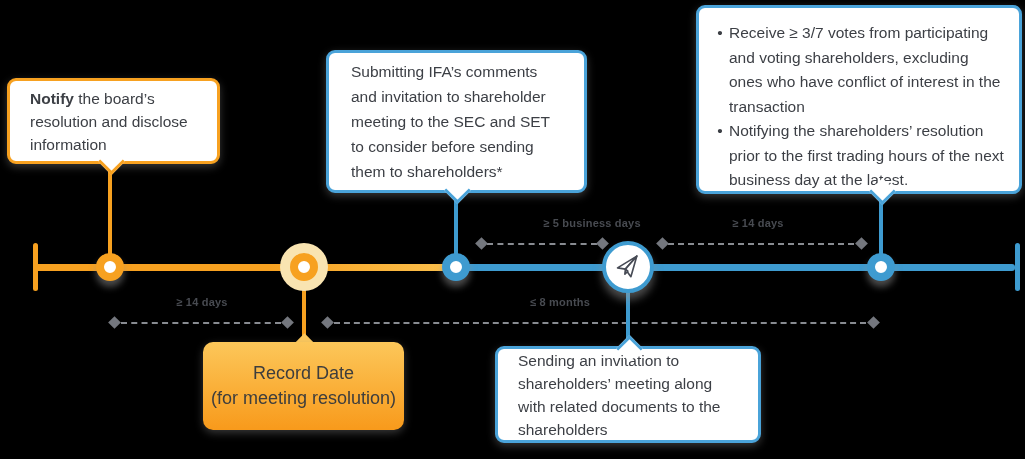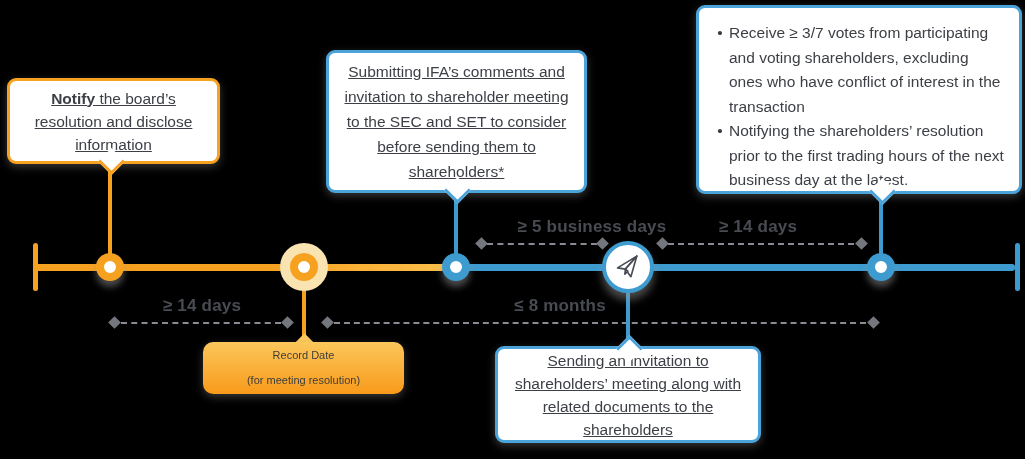--- a/index.html
+++ b/index.html
@@ -28,52 +28,52 @@
         background:#F9E4B1;z-index:4;box-shadow:none;}
   .plane-circle{position:absolute;left:602px;top:241px;width:44px;height:44px;background:#fff;
         border:4px solid #3E9BD0;border-radius:50%;z-index:4;display:flex;align-items:center;
         justify-content:center;box-shadow:0 7px 8px rgba(150,150,150,.5);}
 
   
   .dash{position:absolute;height:0;border-top:2px dashed #888b91;z-index:1;}
   .diamond{position:absolute;width:9px;height:9px;background:#74777e;transform:rotate(45deg);z-index:1;}
 
   
-  .dur{position:absolute;color:#484b51;font-size:17px;font-weight:bold;text-align:center;z-index:1;
+  .dur{position:absolute;color:#484b51;font-size:11px;font-weight:bold;text-align:center;z-index:1;
        letter-spacing:.2px;}
 
   
   .callout{position:absolute;background:#fff;border-radius:9px;color:#3C3F45;font-size:15.5px;
            z-index:5;box-shadow:0 3px 9px rgba(145,145,145,.38);}
   .callout.blue-b{border:3px solid #4AA3D9;}
   .callout.orange-b{border:3px solid #F7A120;}
-  .callout p{margin:0;text-align:center;text-decoration:underline;}
+  .callout p{margin:12px;text-align:left;}
   .notch{position:absolute;width:16px;height:16px;background:#fff;z-index:6;}
   .notch-bottom{bottom:-10px;transform:rotate(45deg);}
   .notch-bottom.blue-n{border-right:3px solid #4AA3D9;border-bottom:3px solid #4AA3D9;}
   .notch-bottom.orange-n{border-right:3px solid #F7A120;border-bottom:3px solid #F7A120;}
   .notch-top{top:-10px;transform:rotate(45deg);}
   .notch-top.blue-n{border-left:3px solid #4AA3D9;border-top:3px solid #4AA3D9;}
 
   #callout-board{left:7px;top:78px;width:213px;height:86px;line-height:23px;
-                 display:flex;align-items:center;justify-content:center;padding:0 16px;box-sizing:border-box;}
+                 display:flex;align-items:center;justify-content:center;padding:0 8px;box-sizing:border-box;}
   #callout-ifa{left:326px;top:50px;width:261px;height:143px;line-height:25px;
                display:flex;align-items:center;justify-content:center;padding:0 10px;box-sizing:border-box;}
   #callout-resolution{left:696px;top:5px;width:326px;height:189px;line-height:24.5px;
                box-sizing:border-box;padding:13px 14px 6px 12px;}
   #callout-resolution ul{margin:0;padding:0;list-style:none;}
   #callout-resolution li{display:flex;}
   #callout-resolution li .bullet{width:18px;flex:0 0 18px;text-align:center;}
   #callout-invitation{left:495px;top:346px;width:266px;height:97px;line-height:23px;
                display:flex;align-items:center;justify-content:center;padding:16px 8px;box-sizing:border-box;}
 
   
-  #record-box{position:absolute;left:203px;top:342px;width:201px;height:52px;border-radius:10px;
+  #record-box{position:absolute;left:203px;top:342px;width:201px;height:88px;border-radius:10px;
               background:linear-gradient(180deg,#FCC75A 0%,#F89A1B 100%);z-index:5;
-              display:flex;align-items:center;justify-content:center;color:#3d3d3d;font-size:11px;
+              display:flex;align-items:center;justify-content:center;color:#3d3d3d;font-size:18px;
               line-height:25px;box-shadow:0 3px 9px rgba(145,145,145,.38);}
   #record-box p{margin:0;text-align:center;}
   .notch-solid{position:absolute;left:298px;top:336px;width:13px;height:13px;background:#FCC75A;
                transform:rotate(45deg);z-index:5;}
 
   b{font-weight:bold;}
 </style>
 </head>
 <body>
 

